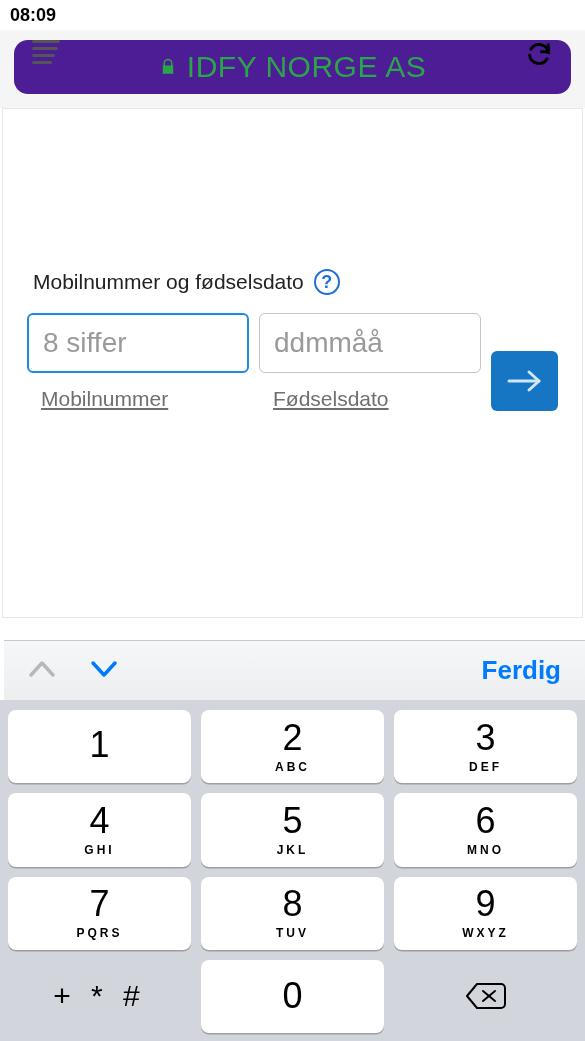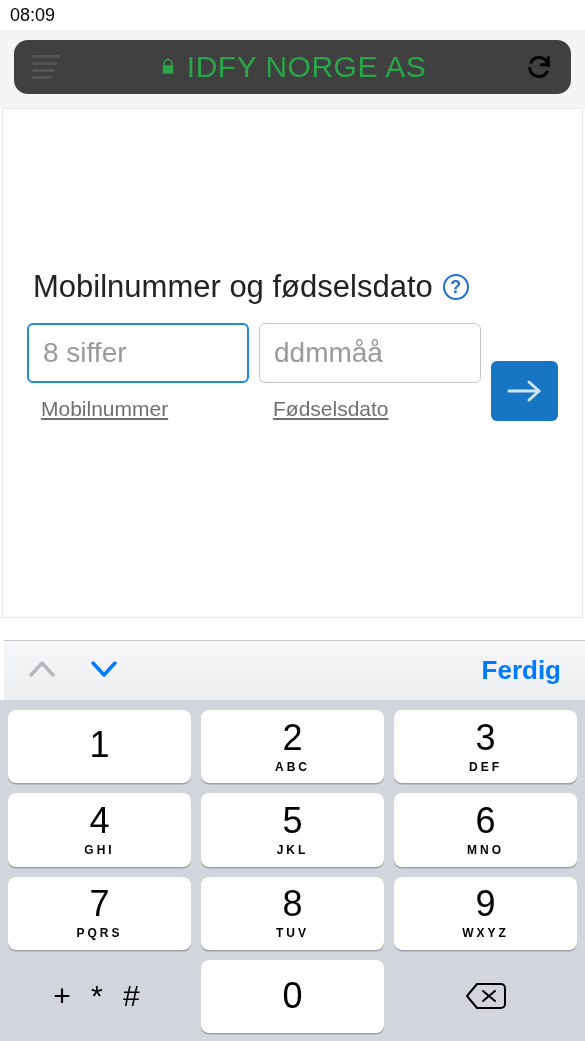--- a/index.html
+++ b/index.html
@@ -34,25 +34,24 @@
     .battery { display:inline-flex; align-items:center; }
     .battery-body { width:30px; height:14px; border:1.5px solid #000; border-radius:3px; position:relative; }
     .battery-fill { position:absolute; left:1px; top:1px; bottom:1px; width:26px; background:#000; border-radius:1px;}
     .battery-tip { width:3px; height:6px; background:#000; margin-left:1px; border-radius:0 1px 1px 0;}
     
     .browser-bar {
       background: #f5f5f6;
       padding: 10px 14px 14px;
     }
     .url-pill {
-      background: #404040;
+      background: #4c1d95;
       border-radius: 14px;
       height: 54px;
       display:flex;
-      align-items:center;
       justify-content:space-between;
       padding: 0 18px;
     }
     .hamburger { display:flex; flex-direction:column; gap:4px; width:28px; cursor:pointer;}
     .hamburger span { height:3px; background:#555; border-radius:2px;}
     .hamburger span:nth-child(1){width:28px;}
     .hamburger span:nth-child(2){width:26px;}
     .hamburger span:nth-child(3){width:23px;}
     .hamburger span:nth-child(4){width:20px;}
     .url-center { display:flex; align-items:center; gap:10px; }
@@ -60,21 +59,21 @@
     .url-text { color:#2aa54a; font-size:30px; font-weight:500; letter-spacing:0.5px;}
     .reload-icon { width:28px; height:28px; }
     
     .page {
       border: 1px solid #e8e8e8;
       margin: 0 2px;
       padding: 160px 20px 20px;
       height: 510px;
     }
     .form-heading-row { display:flex; align-items:center; gap:10px; margin-bottom:18px; padding-left: 10px;}
-    .form-heading { font-size:31px; font-weight:400; color:#222; }
+    .form-heading { font-size:21px; font-weight:400; color:#222; }
     .help-circle {
       width:26px; height:26px; border:2px solid #1f6fd6; border-radius:50%;
       display:flex; align-items:center; justify-content:center;
       color:#1f6fd6; font-size:18px; font-weight:600; cursor:pointer;
     }
     .fields-row { display:flex; gap:10px; padding: 0 4px; align-items: flex-end;}
     .field-col { display:flex; flex-direction:column; }
     .text-input {
       height:60px; border:1px solid #c5c5c5; border-radius:6px;
       font-size:28px; padding: 0 14px; color:#333;
@@ -118,21 +117,21 @@
     .key .letters { font-size:12px; font-weight:700; letter-spacing:3px; color:#000; margin-top:4px;}
     .key.blank { background:transparent; box-shadow:none; cursor:default;}
     .key.blank .symbols { font-size:30px; color:#000; letter-spacing:6px;}
     .key.backspace { background:transparent; box-shadow:none;}
     .backspace-svg { width:42px; height:30px; }
   </style>
 </head>
 <body>
 
 <div class="status-bar">
-  <div style="font-weight:400;">08:09</div>
+  <div style="font-weight:700;">08:09</div>
 </div>
 
 <div class="browser-bar">
   <div class="url-pill">
     <div class="hamburger">
       <span></span>
         <span></span>
         <span></span>
         <span></span>
     </div>

